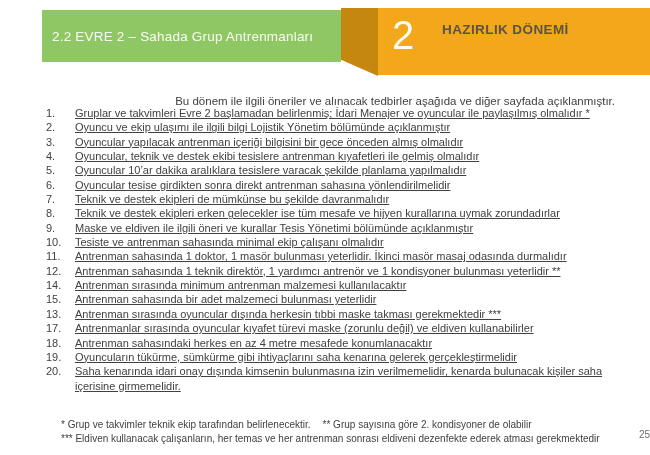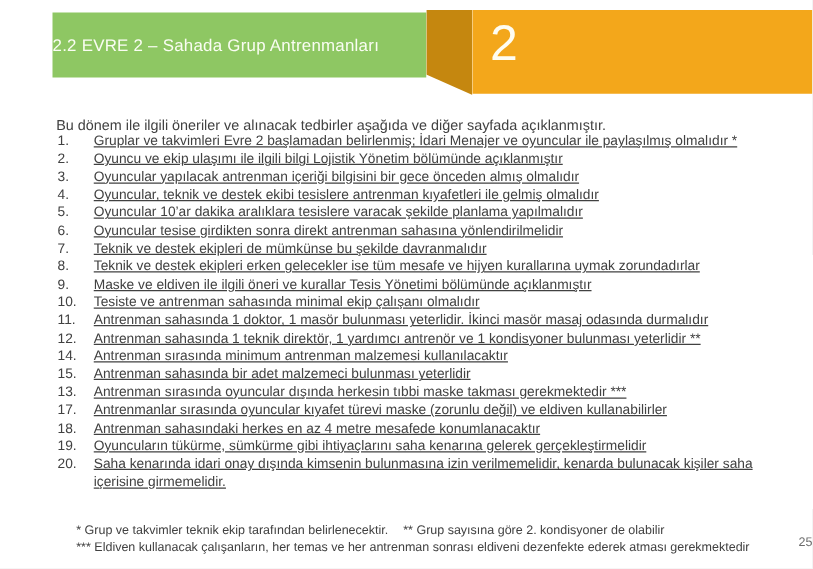--- a/index.html
+++ b/index.html
@@ -6,21 +6,21 @@
   .page {
     position:relative; width:650px; height:455px; background:#ffffff;
     font-family:"Liberation Sans", sans-serif; overflow:hidden;
     margin:0 auto;
   }
 
   
   .banner-green {
     position:absolute; left:42px; top:10px; width:299px; height:52px;
     background:#8ec763; display:flex; align-items:center;
-    padding-left:0; box-sizing:border-box;
+    padding-left:10px; box-sizing:border-box;
   }
   .banner-green .section-title {
     color:#fafdf3; font-size:13.5px; letter-spacing:0.2px; white-space:nowrap;
   }
   .banner-fold {
     position:absolute; left:341px; top:8px; width:37px; height:68px;
     background:#c5870f;
     clip-path:polygon(0 0, 100% 0, 100% 100%, 0 76%);
   }
   .banner-orange {
@@ -33,21 +33,21 @@
   }
   .phase-title {
     position:absolute; left:64px; top:14px;
     color:#5d5345; font-size:13.5px; font-weight:bold; letter-spacing:0.4px;
     white-space:nowrap;
   }
 
   
   .intro {
     position:absolute; left:45px; top:83px; width:570px;
-    font-size:11.5px; color:#414141;
+    font-size:11.5px; color:#414141;text-align:right;
   }
   ol.rec {
     position:absolute; left:46px; top:106px; width:584px;
     margin:0; padding:0; list-style:none;
     font-size:11px; line-height:14.35px; color:#414141;
   }
   ol.rec li { display:flex; }
   ol.rec .num { flex:0 0 29px; width:29px; }
   ol.rec .txt { flex:1;text-decoration:underline; }
 
@@ -66,20 +66,21 @@
 <body>
 
 <div class="page">
 
   <div class="banner-green">
     <span class="section-title">2.2 EVRE 2 – Sahada Grup Antrenmanları</span>
   </div>
   <div class="banner-fold"></div>
   <div class="banner-orange">
     <span class="phase-number">2</span>
+    <span class="phase-title">HAZIRLIK DÖNEMİ</span>
   </div>
 
   <p class="intro">Bu dönem ile ilgili öneriler ve alınacak tedbirler aşağıda ve diğer sayfada açıklanmıştır.</p>
 
   <ol class="rec">
       <li>
         <span class="num">1.</span>
         <span class="txt">Gruplar ve takvimleri Evre 2 başlamadan belirlenmiş; İdari Menajer ve oyuncular ile paylaşılmış olmalıdır *</span>
       </li>
       <li>

